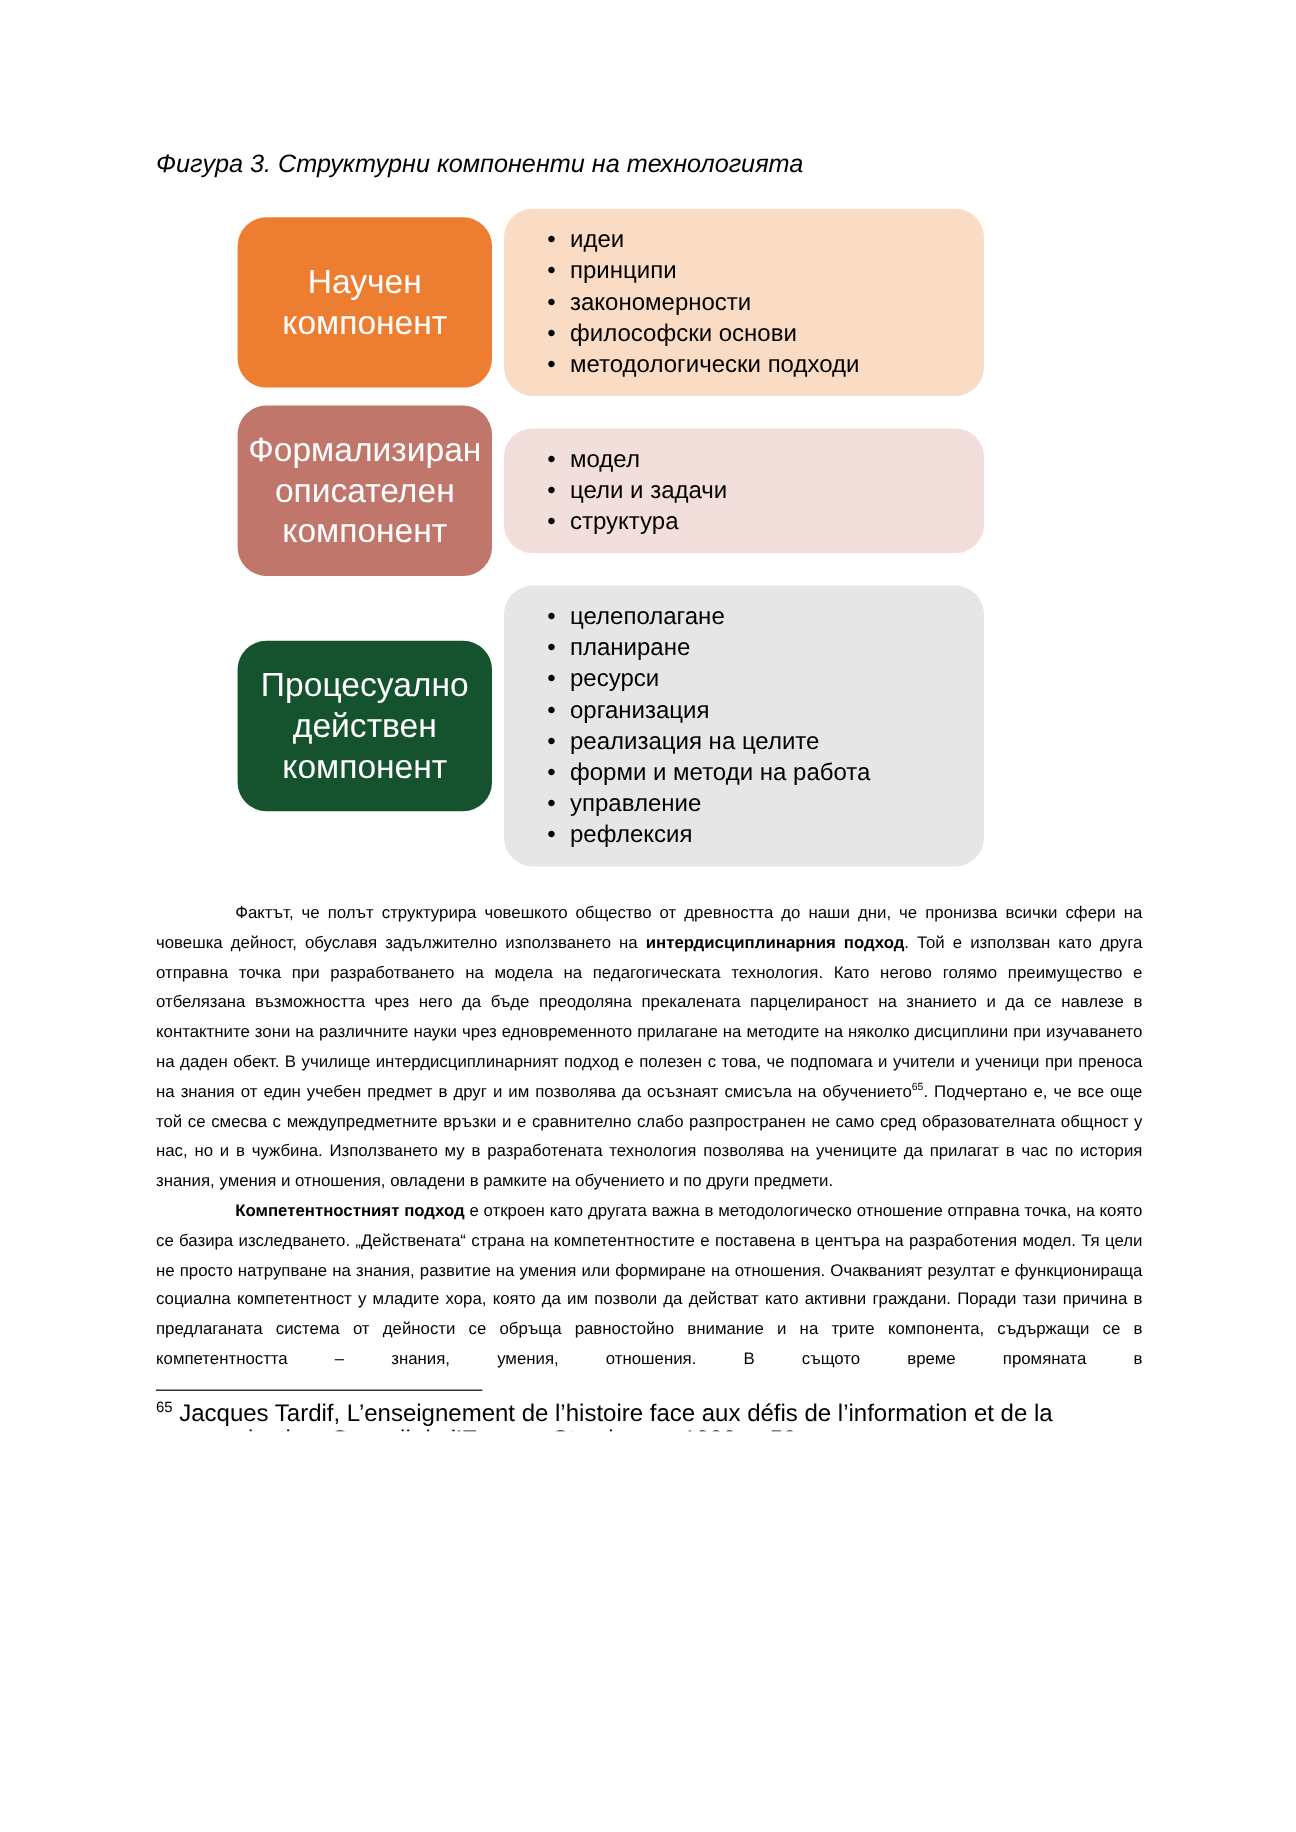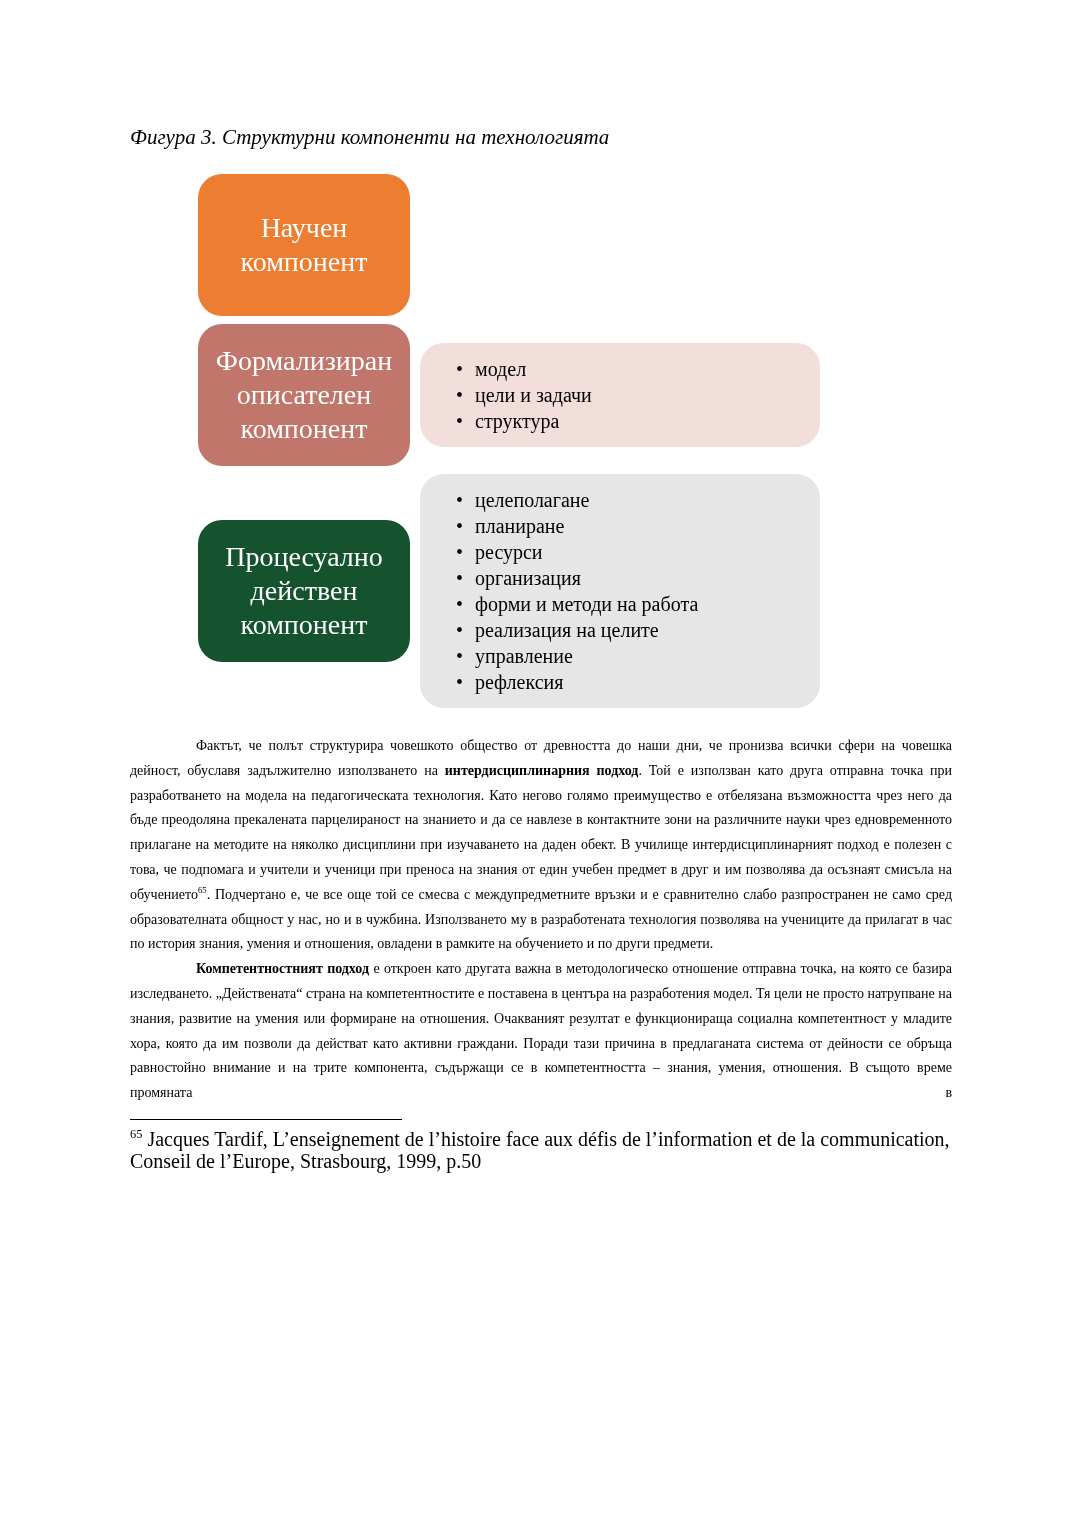--- a/index.html
+++ b/index.html
@@ -2,21 +2,21 @@
 <html><head>
 <meta charset="utf-8">
 <style>
   * { box-sizing: border-box; }
   html, body { margin: 0; padding: 0; background: #ffffff; }
   .page {
     position: relative;
     width: 1080px;
     height: 1193px;
     background: #ffffff;
-    font-family: Liberation Serif, serif;
+    font-family: Liberation Sans, sans-serif;
     color: #000000;
     overflow: hidden;
   }
   .content {
     position: absolute;
     left: 130px;
     top: 124px;
     width: 822px;
   }
   .figure-caption {
@@ -97,20 +97,29 @@
   <div class="content">
 
     <div class="figure-caption">Фигура 3. Структурни компоненти на технологията</div>
 
     <div class="diagram">
         <div class="diagram-row">
           <div class="diagram-label" style="background: rgb(237, 125, 49);">
             <div>Научен</div>
             <div>компонент</div>
           </div>
+          <div class="diagram-list" style="background: rgb(250, 220, 196);">
+            <ul>
+              <li>идеи</li>
+              <li>принципи</li>
+              <li>закономерности</li>
+              <li>философски основи</li>
+              <li>методологически подходи</li>
+            </ul>
+          </div>
         </div>
         <div class="diagram-row">
           <div class="diagram-label" style="background: rgb(192, 118, 107);">
             <div>Формализиран</div>
             <div>описателен</div>
             <div>компонент</div>
           </div>
           <div class="diagram-list" style="background: rgb(242, 222, 218);">
             <ul>
               <li>модел</li>
@@ -124,22 +133,22 @@
             <div>Процесуално</div>
             <div>действен</div>
             <div>компонент</div>
           </div>
           <div class="diagram-list" style="background: rgb(231, 230, 230);">
             <ul>
               <li>целеполагане</li>
               <li>планиране</li>
               <li>ресурси</li>
               <li>организация</li>
+              <li>реализация на целите</li>
               <li>форми и методи на работа</li>
-              <li>реализация на целите</li>
               <li>управление</li>
               <li>рефлексия</li>
             </ul>
           </div>
         </div>
       </div>
 
     <div class="body-text">
         <p><span>Фактът, че полът структурира човешкото общество от древността до наши дни, че пронизва всички сфери на човешка дейност, обуславя задължително използването на </span><b>интердисциплинарния подход</b><span>. Той е използван като друга отправна точка при разработването на модела на педагогическата технология. Като негово голямо преимущество е отбелязана възможността чрез него да бъде преодоляна прекалената парцелираност на знанието и да се навлезе в контактните зони на различните науки чрез едновременното прилагане на методите на няколко дисциплини при изучаването на даден обект. В училище интердисциплинарният подход е полезен с това, че подпомага и учители и ученици при преноса на знания от един учебен предмет в друг и им позволява да осъзнаят смисъла на обучението</span><sup>65</sup><span>. Подчертано е, че все още той се смесва с междупредметните връзки и е сравнително слабо разпространен не само сред образователната общност у нас, но и в чужбина. Използването му в разработената технология позволява на учениците да прилагат в час по история знания, умения и отношения, овладени в рамките на обучението и по други предмети.</span></p>
         <p class="justify-last"><b>Компетентностният подход</b><span> е откроен като другата важна в методологическо отношение отправна точка, на която се базира изследването. „Действената“ страна на компетентностите е поставена в центъра на разработения модел. Тя цели не просто натрупване на знания, развитие на умения или формиране на отношения. Очакваният резултат е функционираща социална компетентност у младите хора, която да им позволи да действат като активни граждани. Поради тази причина в предлаганата система от дейности се обръща равностойно внимание и на трите компонента, съдържащи се в компетентността – знания, умения, отношения. В същото време промяната в</span></p>

